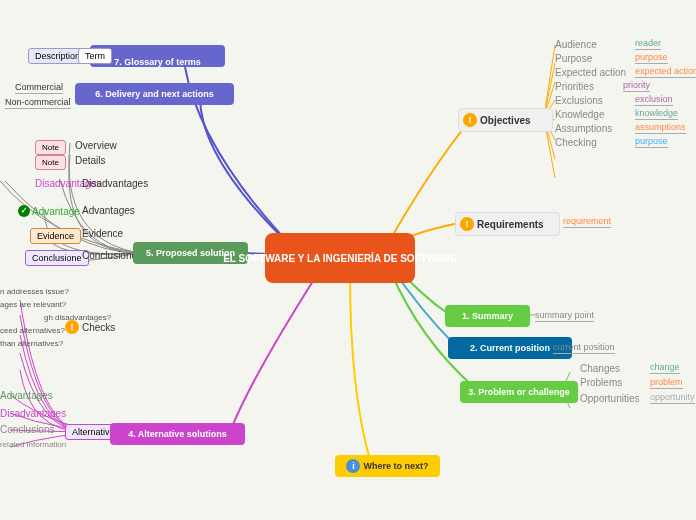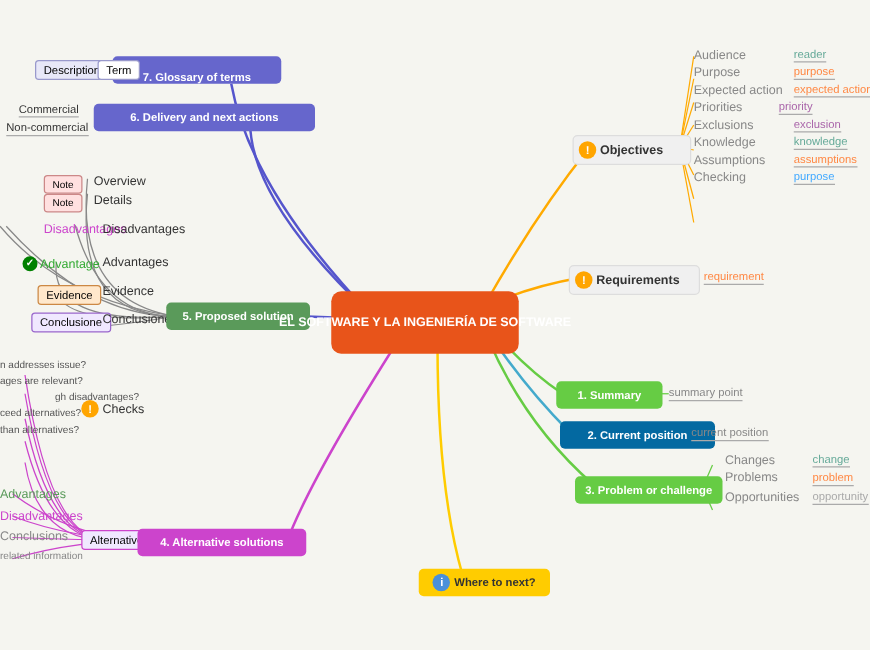--- a/index.html
+++ b/index.html
@@ -164,21 +164,21 @@
 </svg>
 
 <div class="node" style="left:265px;top:233px;width:150px;height:50px;background:#e8541a;color:#fff;font-size:10px;font-weight:bold;border-radius:8px;z-index:3;">
   <span style="line-height:1.3;">EL SOFTWARE Y LA INGENIERÍA DE SOFTWARE</span>
 </div>
 
 <div class="node" style="left:90px;top:45px;width:135px;height:22px;background:#6666cc;color:#fff;font-size:9px;align-items:flex-end;">
   <span>7. Glossary of terms</span>
 </div>
 
-<div class="node" style="left:75px;top:83px;width:177px;height:22px;background:#6666cc;color:#fff;font-size:9px;">
+<div class="node" style="left:75px;top:83px;width:159px;height:22px;background:#6666cc;color:#fff;font-size:9px;">
   <span>6. Delivery and next actions</span>
 </div>
 
 <div class="tag-box" style="left:28px;top:48px;background:#e8e8f8;border-color:#9999cc;">
   <span>Description</span>
 </div>
 <div class="tag-box" style="left:78px;top:48px;background:#fff;border-color:#9999cc;text-align:center;">
   <span>Term</span>
 </div>
 

